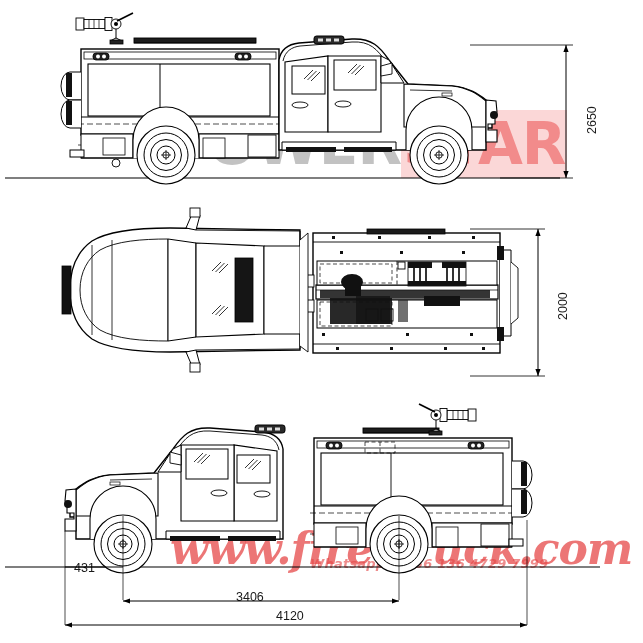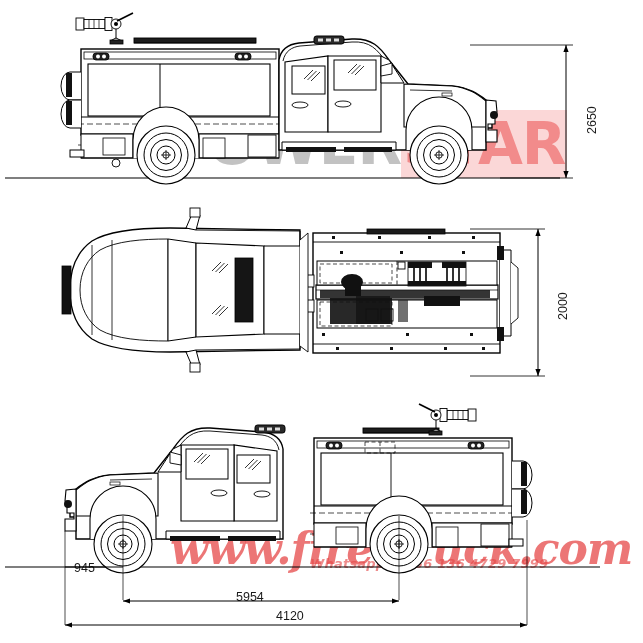--- a/index.html
+++ b/index.html
@@ -82,22 +82,22 @@
 <div id="sheet">
 
   <div class="wm" id="wm-powerstar">
     <span class="wm-pow">POWER</span><span class="wm-star">STAR</span>
   </div>
   <div class="wm" id="wm-url">www.fire-truck.com</div>
   <div class="wm" id="wm-phone">Whatsapp: 0086 136 4729 7999</div>
 
   <div class="dimtext vert" id="dim-2650" style="left:585px; top:134px;">2650</div>
   <div class="dimtext vert" id="dim-2000" style="left:556px; top:320px;">2000</div>
-  <div class="dimtext" id="dim-945" style="left:74px; top:561px;">945</div>
-  <div class="dimtext" id="dim-3406" style="left:236px; top:590px;">5954</div>
+  <div class="dimtext" id="dim-945" style="left:74px; top:561px;">431</div>
+  <div class="dimtext" id="dim-3406" style="left:236px; top:590px;">3406</div>
   <div class="dimtext" id="dim-5850" style="left:276px; top:609px;">4120</div>
 
   <svg id="drawing-svg" viewBox="0 0 643 643">
     <defs>
       <g id="wheel-g">
         <circle r="29" fill="#fff" stroke="#000" stroke-width="1.1"></circle>
         <circle r="22" fill="#fff" stroke="#000" stroke-width="1"></circle>
         <circle r="15.5" fill="#fff" stroke="#000" stroke-width="1"></circle>
         <circle r="9" fill="#fff" stroke="#000" stroke-width="1"></circle>
         <circle r="3.2" fill="#fff" stroke="#000" stroke-width="0.9"></circle>

